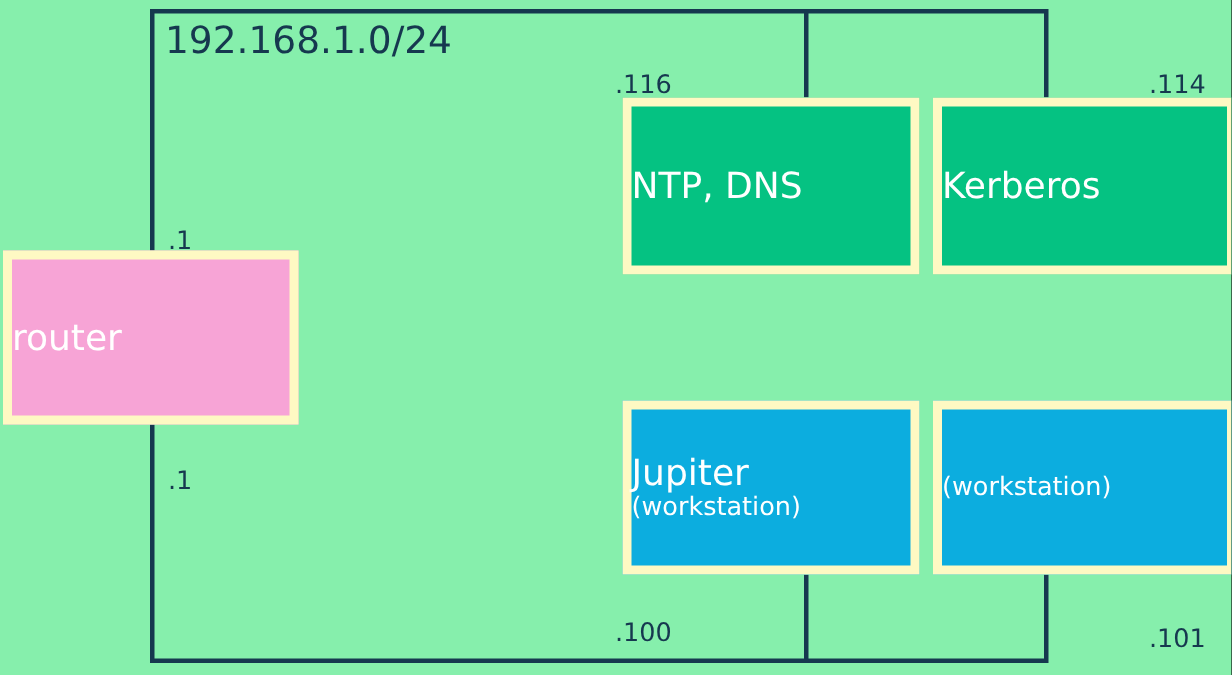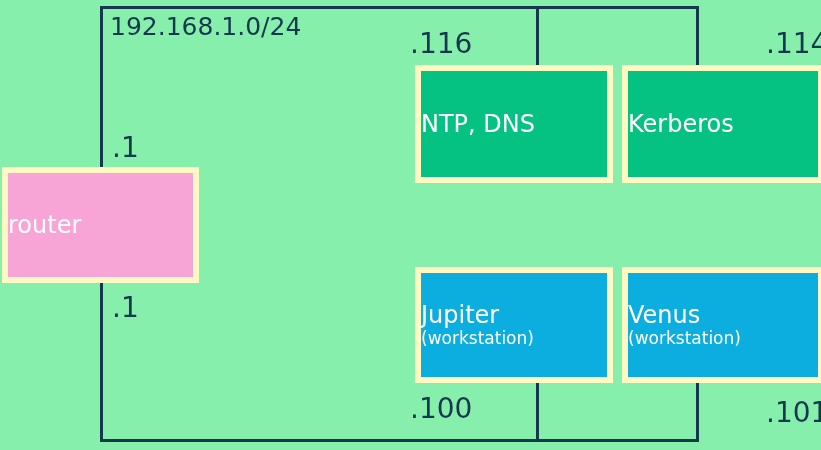--- a/index.html
+++ b/index.html
@@ -54,21 +54,21 @@
     margin-top: 1px;
   }
 
   
   .label {
     position: absolute;
     color: #16384f;
     white-space: nowrap;
   }
   .subnet-label { font-size: 25px; }
-  .iface-label  { font-size: 28px; }
+  .iface-label  { font-size: 17px; margin-top: 20px; }
 </style>
 </head>
 <body>
 
 <div id="diagram-root">
 
   <div class="bus-line h-line" style="left:100px; top:6px; width:598px;"></div>
 
   <div class="bus-line h-line" style="left:100px; top:439px; width:598px;"></div>
 
@@ -110,17 +110,16 @@
   <div class="node-box server-box" style="left:622px; top:65px; width:202px; height:118px;">
     <span>Kerberos</span>
   </div>
 
   <div class="node-box workstation-box" style="left:415px; top:267px; width:198px; height:116px;">
     <span>Jupiter</span>
     <span class="node-sub">(workstation)</span>
   </div>
 
   <div class="node-box workstation-box" style="left:622px; top:267px; width:202px; height:116px;">
-    <span>Venus</span>
     <span class="node-sub">(workstation)</span>
   </div>
 
 </div>
 
 </body></html>

